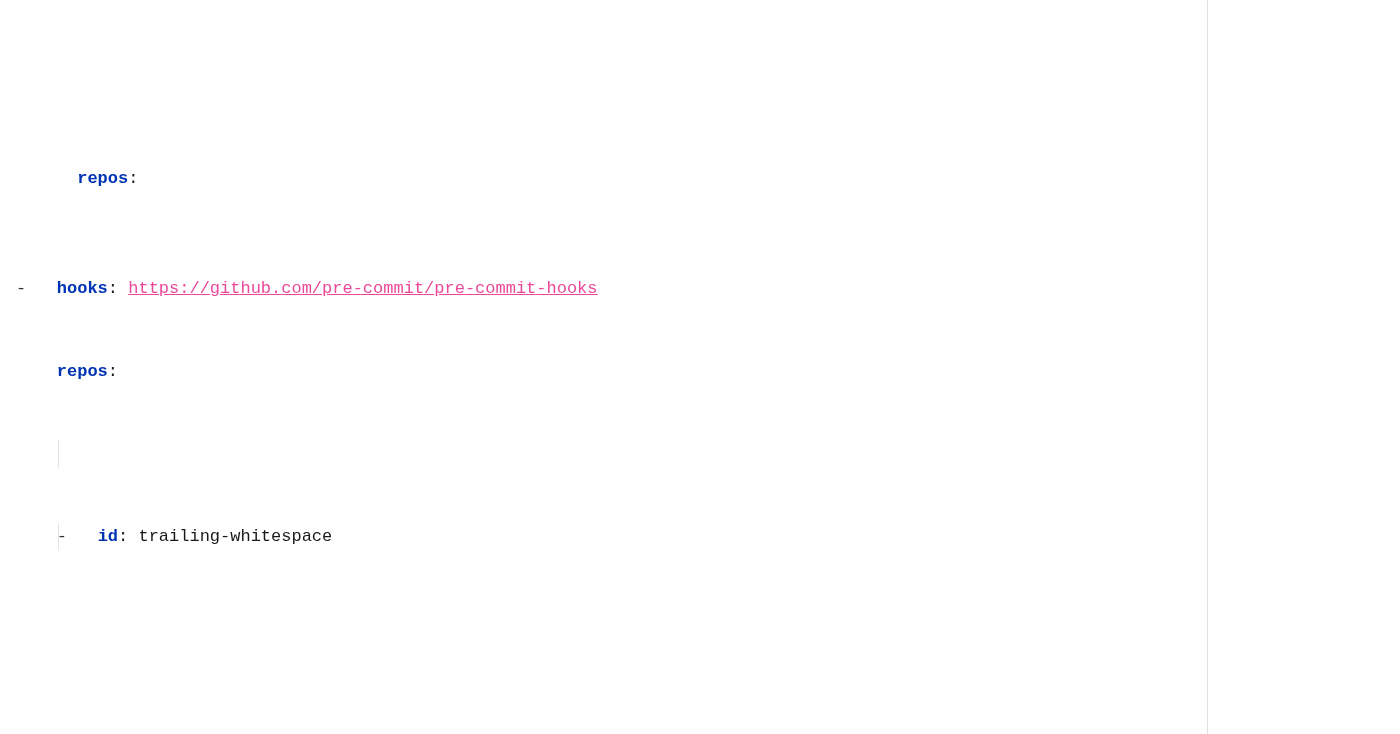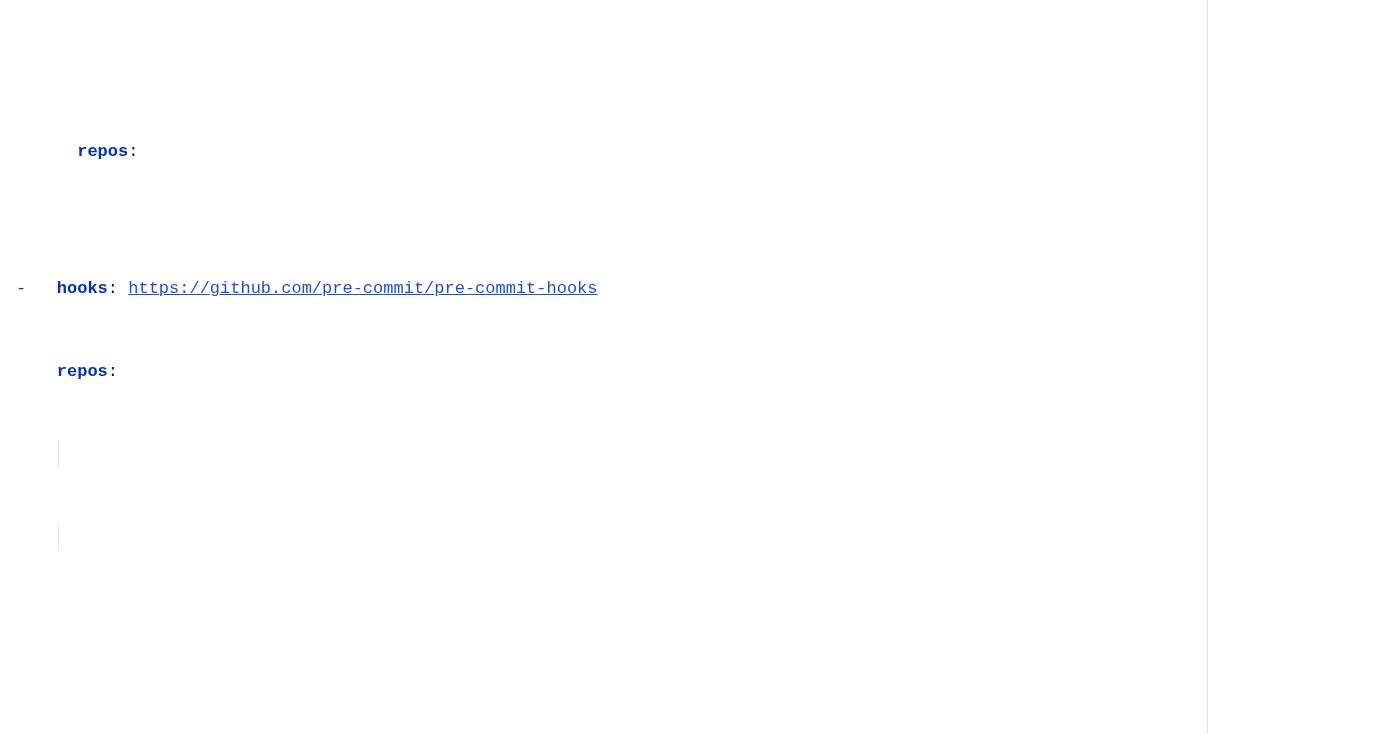--- a/index.html
+++ b/index.html
@@ -18,25 +18,24 @@
     height: 734px;
     position: relative;
     white-space: pre;
     padding-left: 16px;
     padding-top: 0;
   }
   .line {
     position: relative;
     height: 27.5px;
     display: flex;
-    align-items: center;
   }
   .key { color: #0033b3; font-weight: 600; }
   .txt { color: #1a1a1a; }
-  .link { color: #1d4ed8; text-decoration: underline; }
+  .link { color: #ec4899; text-decoration: underline; }
 
   .dash { color: #333; }
 
   .indent-guide {
     position: absolute;
     top: 0;
     bottom: 0;
     width: 1px;
     background: #e4e4e4;
   }
@@ -68,20 +67,21 @@
     <span class="content"><span class="dash">-</span>   <span class="key">hooks</span><span class="txt">:</span> <span class="link">https://github.com/pre-commit/pre-commit-hooks</span></span>
   </div>
   <div class="line">
     <span class="content">    <span class="key">repos</span><span class="txt">:</span></span>
   </div>
   <div class="line">
     <div class="indent-guide" style="left:42px"></div>
   </div>
   <div class="line">
     <div class="indent-guide" style="left:42px"></div>
+    <span class="content">    <span class="dash">-</span>   <span class="key">id</span><span class="txt">:</span> <span class="txt">trailing-whitespace</span></span>
   </div>
 
   
   
   
   
   
   
 
   

